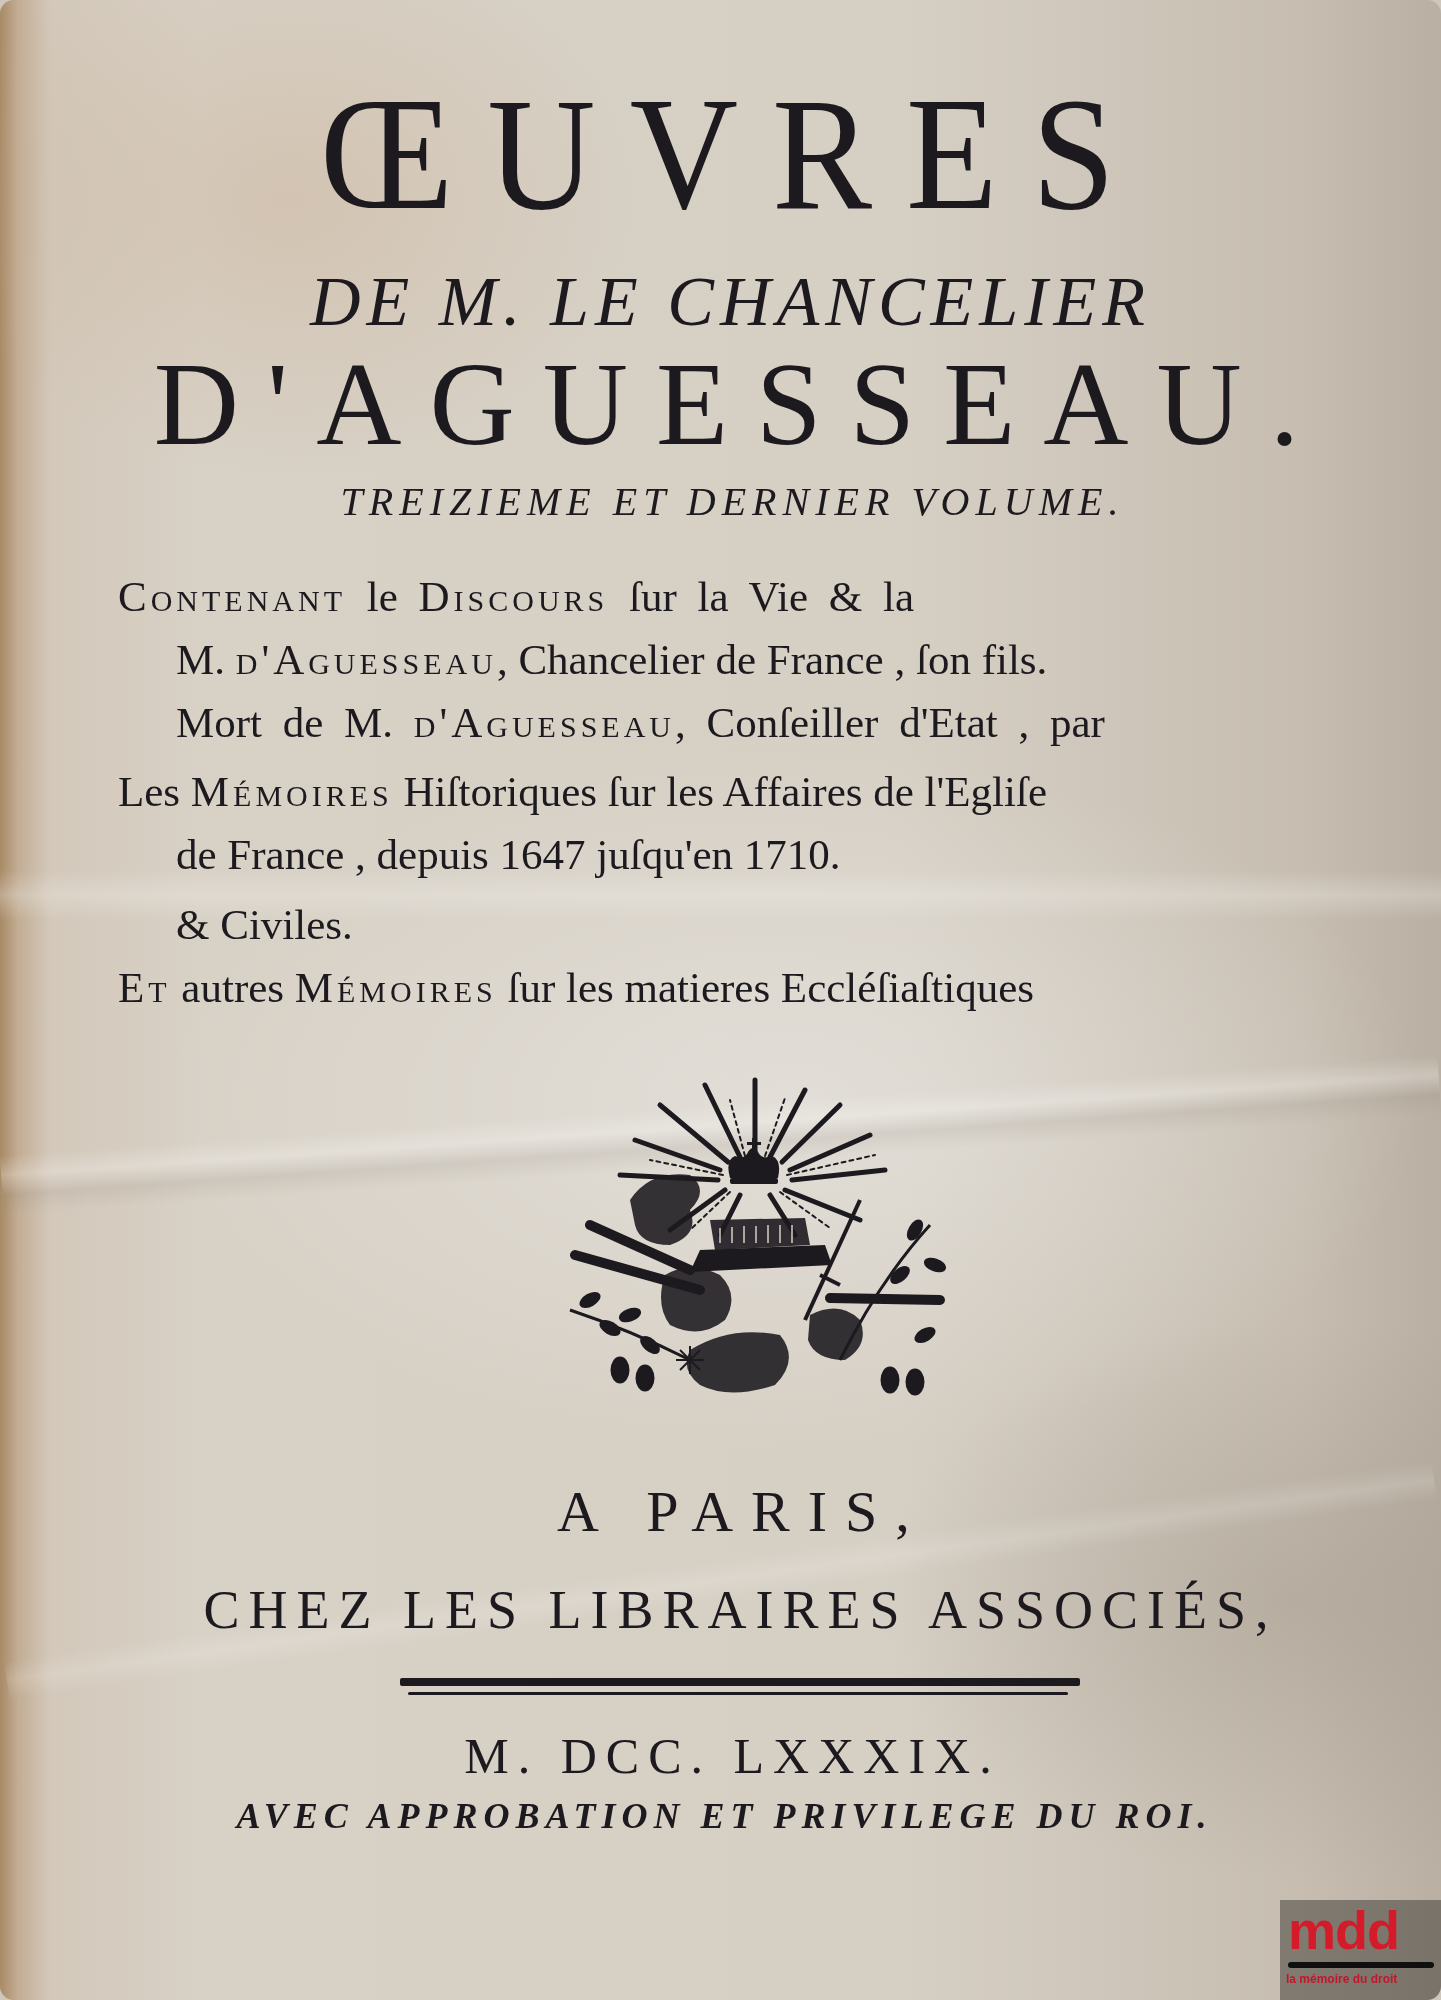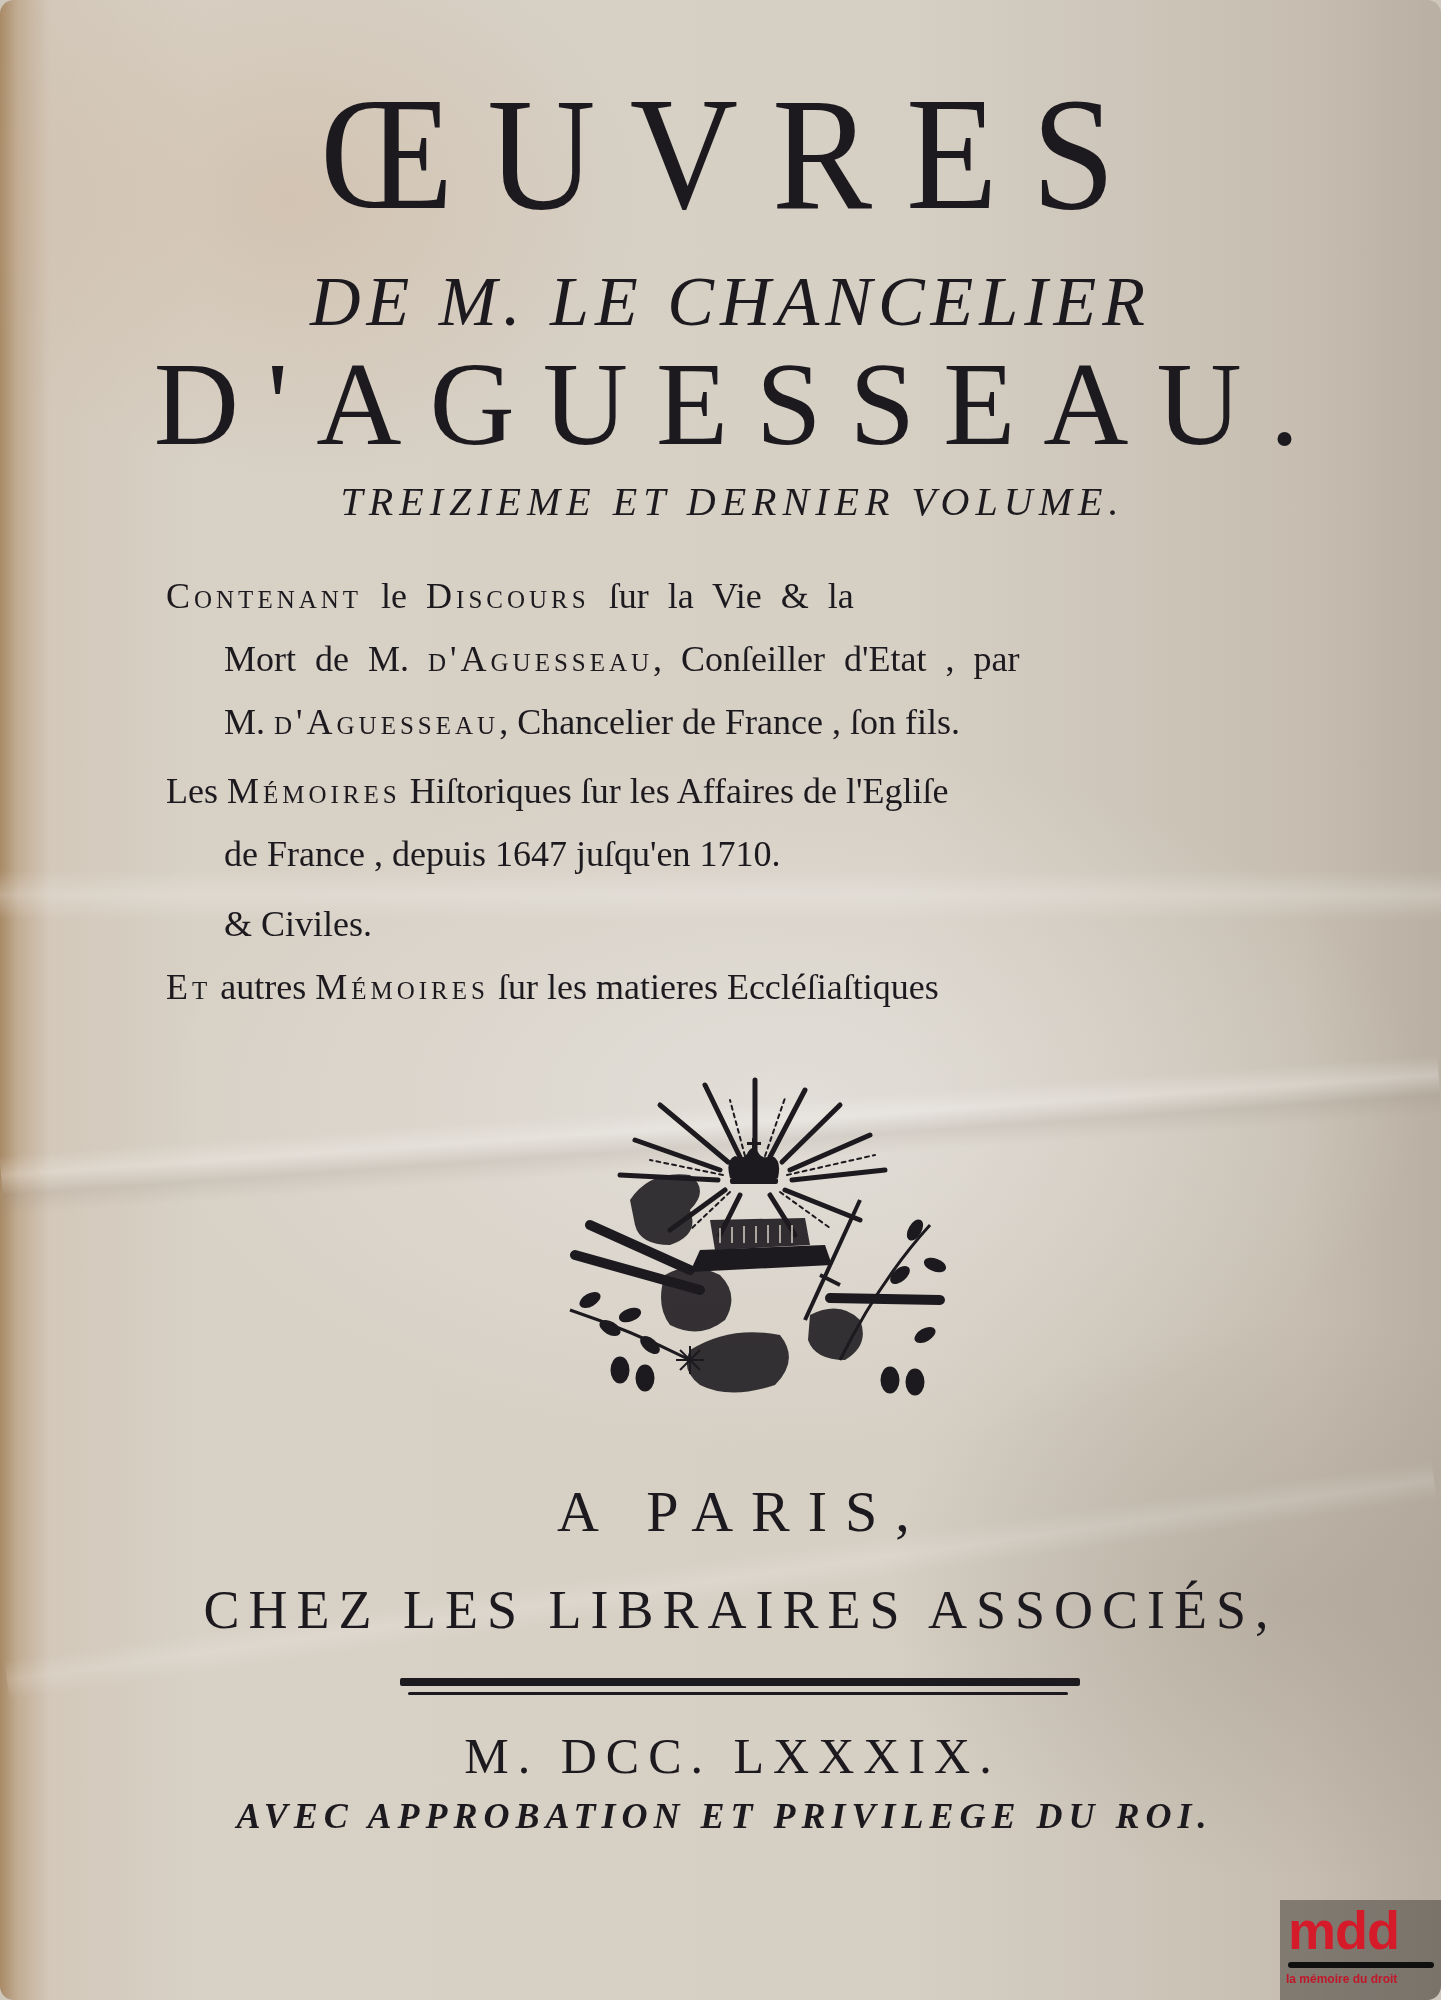--- a/index.html
+++ b/index.html
@@ -71,24 +71,23 @@
       font-style: italic;
       letter-spacing: 6px;
       line-height: 48px;
       padding-left: 12px;
     }
     .para {
       position: absolute;
       left: 118px;
       width: 1230px;
       font-family: "Liberation Serif", "DejaVu Serif", serif;
-      font-size: 36px;
+      font-size: 43px;
       line-height: 63px;
       color: #1d1a1f;
-      margin-left: 48px;
     }
     .para .row { white-space: nowrap; display: block; }
     .para .row.indent { padding-left: 58px; }
     .sc { font-variant: small-caps; letter-spacing: 4px; }
     .p1 { top: 565px; }
     .p2 { top: 760px; }
     .p3 { top: 893px; }
     .just1 { word-spacing: 10px; }
 
     .vignette {
@@ -183,22 +182,22 @@
   <div class="fold f2"></div>
   <div class="fold f3"></div>
 
   <div class="line title-oeuvres">ŒUVRES</div>
   <div class="line title-de">DE M. LE CHANCELIER</div>
   <div class="line title-name">D'AGUESSEAU.</div>
   <div class="line volume">TREIZIEME ET DERNIER VOLUME.</div>
 
   <div class="para p1">
     <span class="row just1"><span class="sc">Contenant</span><span> le </span><span class="sc">Discours</span><span> ſur la Vie &amp; la</span></span>
+    <span class="row indent"><span>M. </span><span class="sc">d'Aguesseau</span><span>, Chancelier de France , ſon fils.</span></span>
     <span class="row indent just1"><span>Mort de M. </span><span class="sc">d'Aguesseau</span><span>, Conſeiller d'Etat , par</span></span>
-    <span class="row indent"><span>M. </span><span class="sc">d'Aguesseau</span><span>, Chancelier de France , ſon fils.</span></span>
   </div>
 
   <div class="para p2">
     <span class="row"><span>Les </span><span class="sc">Mémoires</span><span> Hiſtoriques ſur les Affaires de l'Egliſe</span></span>
     <span class="row indent"><span>de France , depuis 1647 juſqu'en 1710.</span></span>
   </div>
 
   <div class="para p3">
     <span class="row indent"><span>&amp; Civiles.</span></span>
     <span class="row"><span class="sc">Et</span><span> autres </span><span class="sc">Mémoires</span><span> ſur les matieres Eccléſiaſtiques</span></span>

